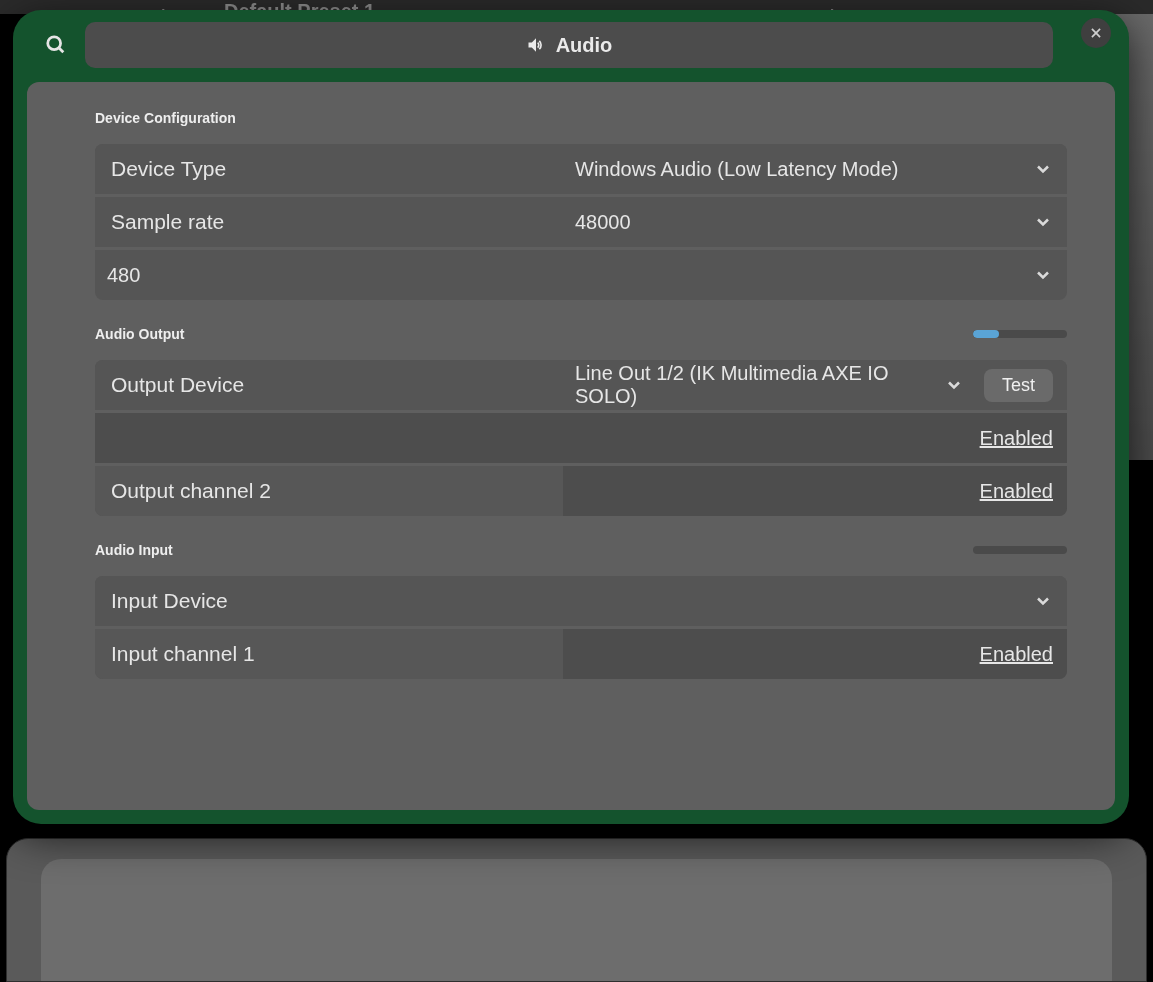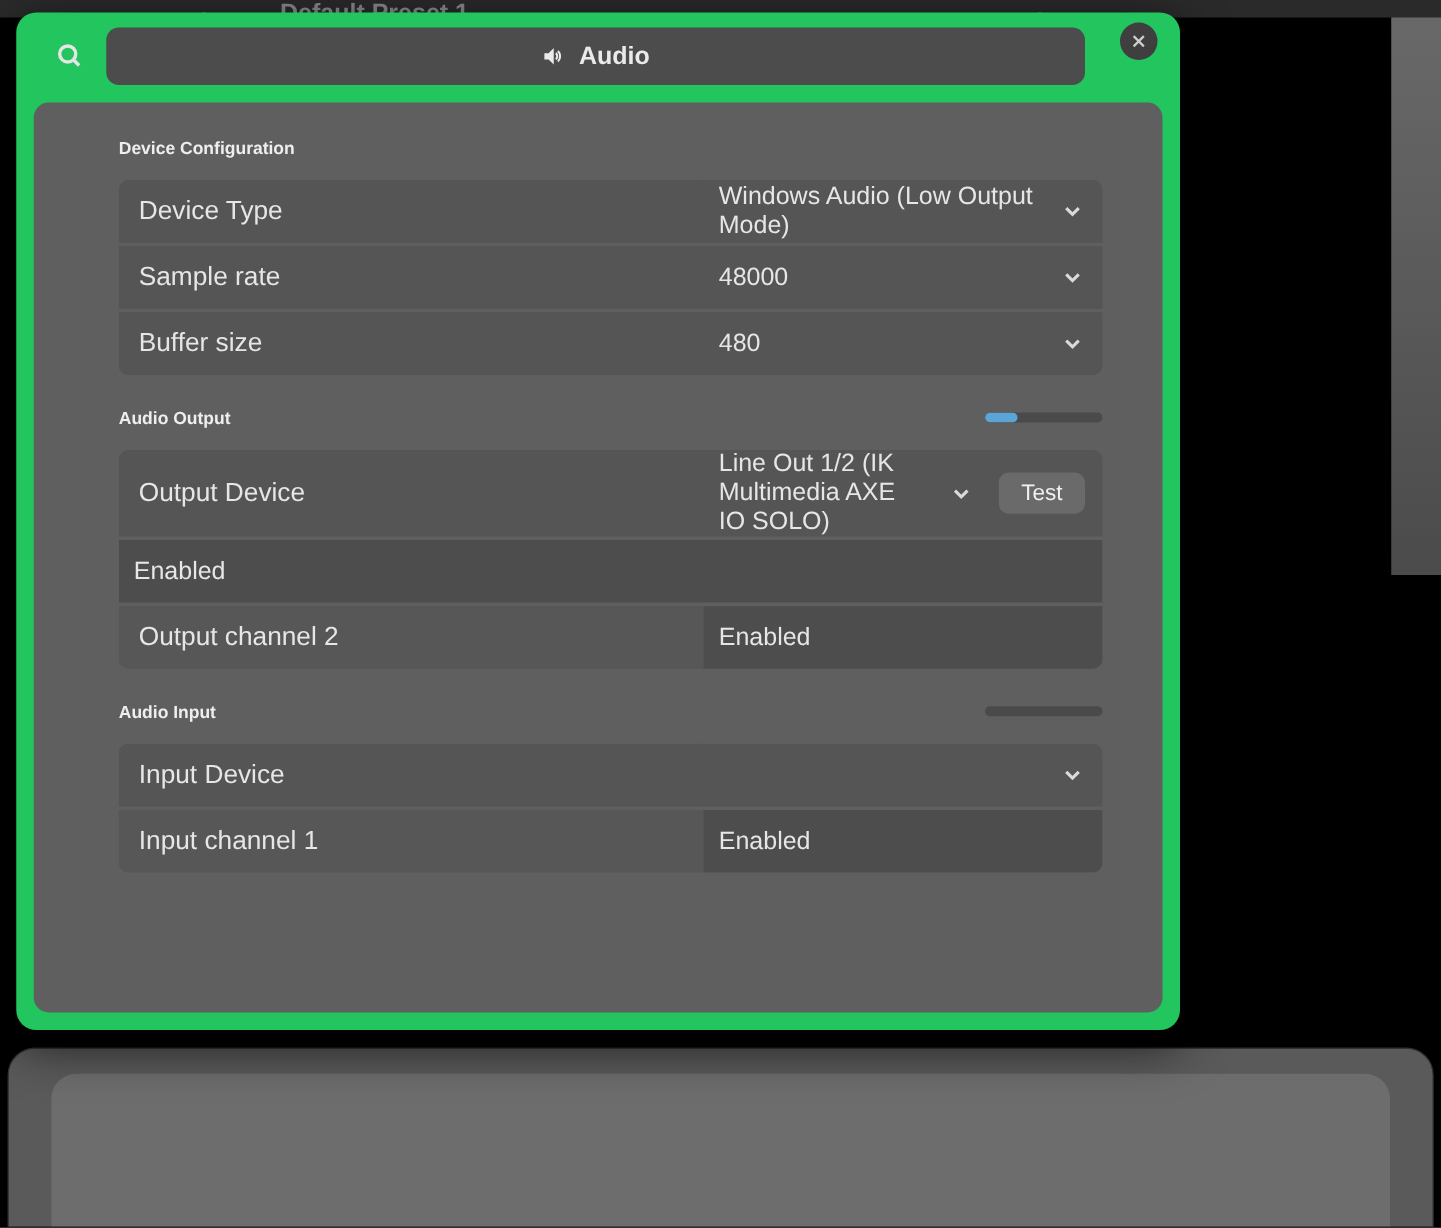--- a/index.html
+++ b/index.html
@@ -72,24 +72,24 @@
       position: absolute;
       left: 34px; right: 34px; top: 20px; bottom: 0;
       background: #6d6d6d;
       border-radius: 20px 20px 0 0;
     }
 
     
     .dialog {
       position: absolute;
       left: 13px; top: 10px;
-      width: 931px;
+      width: 1116px;
       height: 814px;
-      background: #22c55e;
-      border-radius: 16px;
+      background: #14532d;
+      border-radius: 28px;
       box-shadow: 0 12px 40px rgba(0,0,0,0.7);
     }
 
     .dialog-header {
       height: 70px;
       display: flex;
       align-items: center;
       padding: 0 18px 0 32px;
       gap: 18px;
     }
@@ -211,21 +211,21 @@
       cursor: pointer;
       flex: 0 0 auto;
     }
 
     
     .row.dropdown .label-cell { background: #555555; text-align: right; }
     .row.dropdown .value-cell { background: #555555; }
 
     
     .row.status .label-cell { background: #575757; }
-    .row.status .value-cell { background: #4d4d4d; justify-content: flex-start; cursor: default;}
+    .row.status .value-cell { background: #4d4d4d; justify-content: flex-end; cursor: default; text-decoration: underline;}
 
     
     .group-a .row { background: #555555; }
     .group-a .label-cell { background: #555555; }
     .group-a .value-cell { background: #555555; }
 
   </style>
 </head>
 <body>
 
@@ -269,21 +269,21 @@
 
   <div class="dialog-body">
 
     <div class="section-header">
       <span>Device Configuration</span>
     </div>
     <div class="settings-group group-a">
       <div class="row dropdown">
         <div class="label-cell">Device Type</div>
         <div class="value-cell">
-          <span class="text">Windows Audio (Low Output Mode)</span>
+          <span class="text">Windows Audio (Low Latency Mode)</span>
           <span class="grow"></span>
           <span class="chev">
             <svg viewBox="0 0 24 24" fill="none" stroke="currentColor" stroke-width="3">
                 <polyline points="6 9 12 15 18 9"></polyline>
               </svg>
           </span>
         </div>
       </div>
       <div class="row dropdown">
         <div class="label-cell">Sample rate</div>
@@ -291,21 +291,20 @@
           <span class="text">48000</span>
           <span class="grow"></span>
           <span class="chev">
             <svg viewBox="0 0 24 24" fill="none" stroke="currentColor" stroke-width="3">
                 <polyline points="6 9 12 15 18 9"></polyline>
               </svg>
           </span>
         </div>
       </div>
       <div class="row dropdown">
-        <div class="label-cell">Buffer size</div>
         <div class="value-cell">
           <span class="text">480</span>
           <span class="grow"></span>
           <span class="chev">
             <svg viewBox="0 0 24 24" fill="none" stroke="currentColor" stroke-width="3">
                 <polyline points="6 9 12 15 18 9"></polyline>
               </svg>
           </span>
         </div>
       </div>

